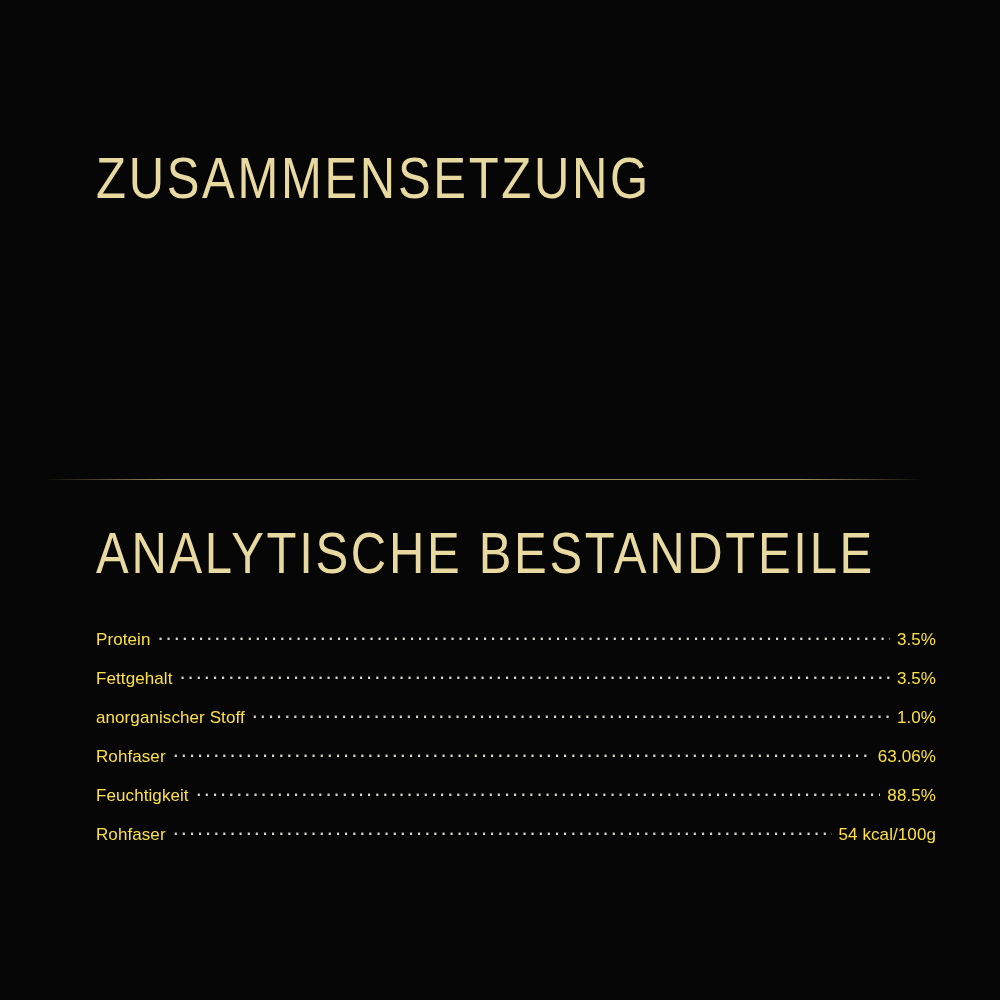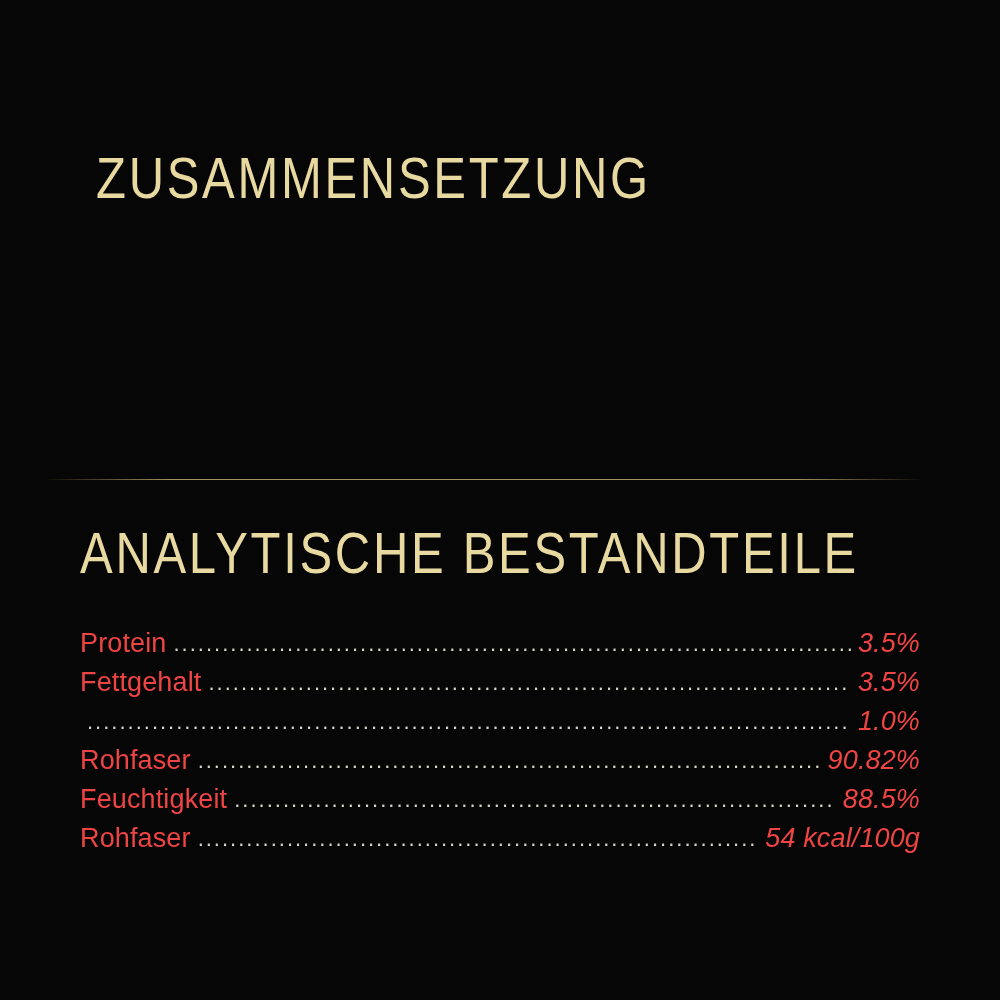--- a/index.html
+++ b/index.html
@@ -61,38 +61,38 @@
     background: linear-gradient(to right,
         rgba(170,148,90,0.05) 0%,
         rgba(190,168,108,0.85) 14%,
         rgba(190,168,108,0.85) 86%,
         rgba(170,148,90,0.05) 100%);
   }
 
   
   .section-analytical {
     position: absolute;
-    left: 80px;
+    left: 96px;
     top: 525px;
     width: 850px;
   }
   .heading-2 {
     font-size: 49px;
   }
 
   .nutrition-list {
     margin-top: 46px;
     width: 840px;
   }
   .nutrition-row {
     display: flex;
-    align-items: flex-end;
+    align-items: center;
     width: 100%;
-    font-size: 27px;
-    color: #ef4444;
+    font-size: 17px;
+    color: #fde047;
     height: 39px;
     letter-spacing: 0.005em;
   }
   .nut-label {
     white-space: nowrap;
     flex: 0 0 auto;
   }
   .nut-leader {
     flex: 1 1 auto;
     position: relative;
@@ -107,21 +107,20 @@
     bottom: 0.07em;
     white-space: nowrap;
     font-size: 22px;
     letter-spacing: 2.0px;
     color: #d8d4cb;
   }
   .nut-value {
     flex: 0 0 auto;
     white-space: nowrap;
     text-align: right;
-    font-style: italic;
   }
 </style>
 </head>
 <body>
 
 <div class="page">
 
   <div class="section-composition">
     <div class="heading heading-1">ZUSAMMENSETZUNG</div>
   </div>
@@ -139,28 +138,29 @@
         <span class="nut-value">3.5%</span>
       </div>
 
       <div class="nutrition-row">
         <span class="nut-label">Fettgehalt</span>
         <span class="nut-leader"></span>
         <span class="nut-value">3.5%</span>
       </div>
 
       <div class="nutrition-row">
+        <span class="nut-label">anorganischer Stoff</span>
         <span class="nut-leader"></span>
         <span class="nut-value">1.0%</span>
       </div>
 
       <div class="nutrition-row">
         <span class="nut-label">Rohfaser</span>
         <span class="nut-leader"></span>
-        <span class="nut-value">90.82%</span>
+        <span class="nut-value">63.06%</span>
       </div>
 
       <div class="nutrition-row">
         <span class="nut-label">Feuchtigkeit</span>
         <span class="nut-leader"></span>
         <span class="nut-value">88.5%</span>
       </div>
 
       <div class="nutrition-row">
         <span class="nut-label">Rohfaser</span>

